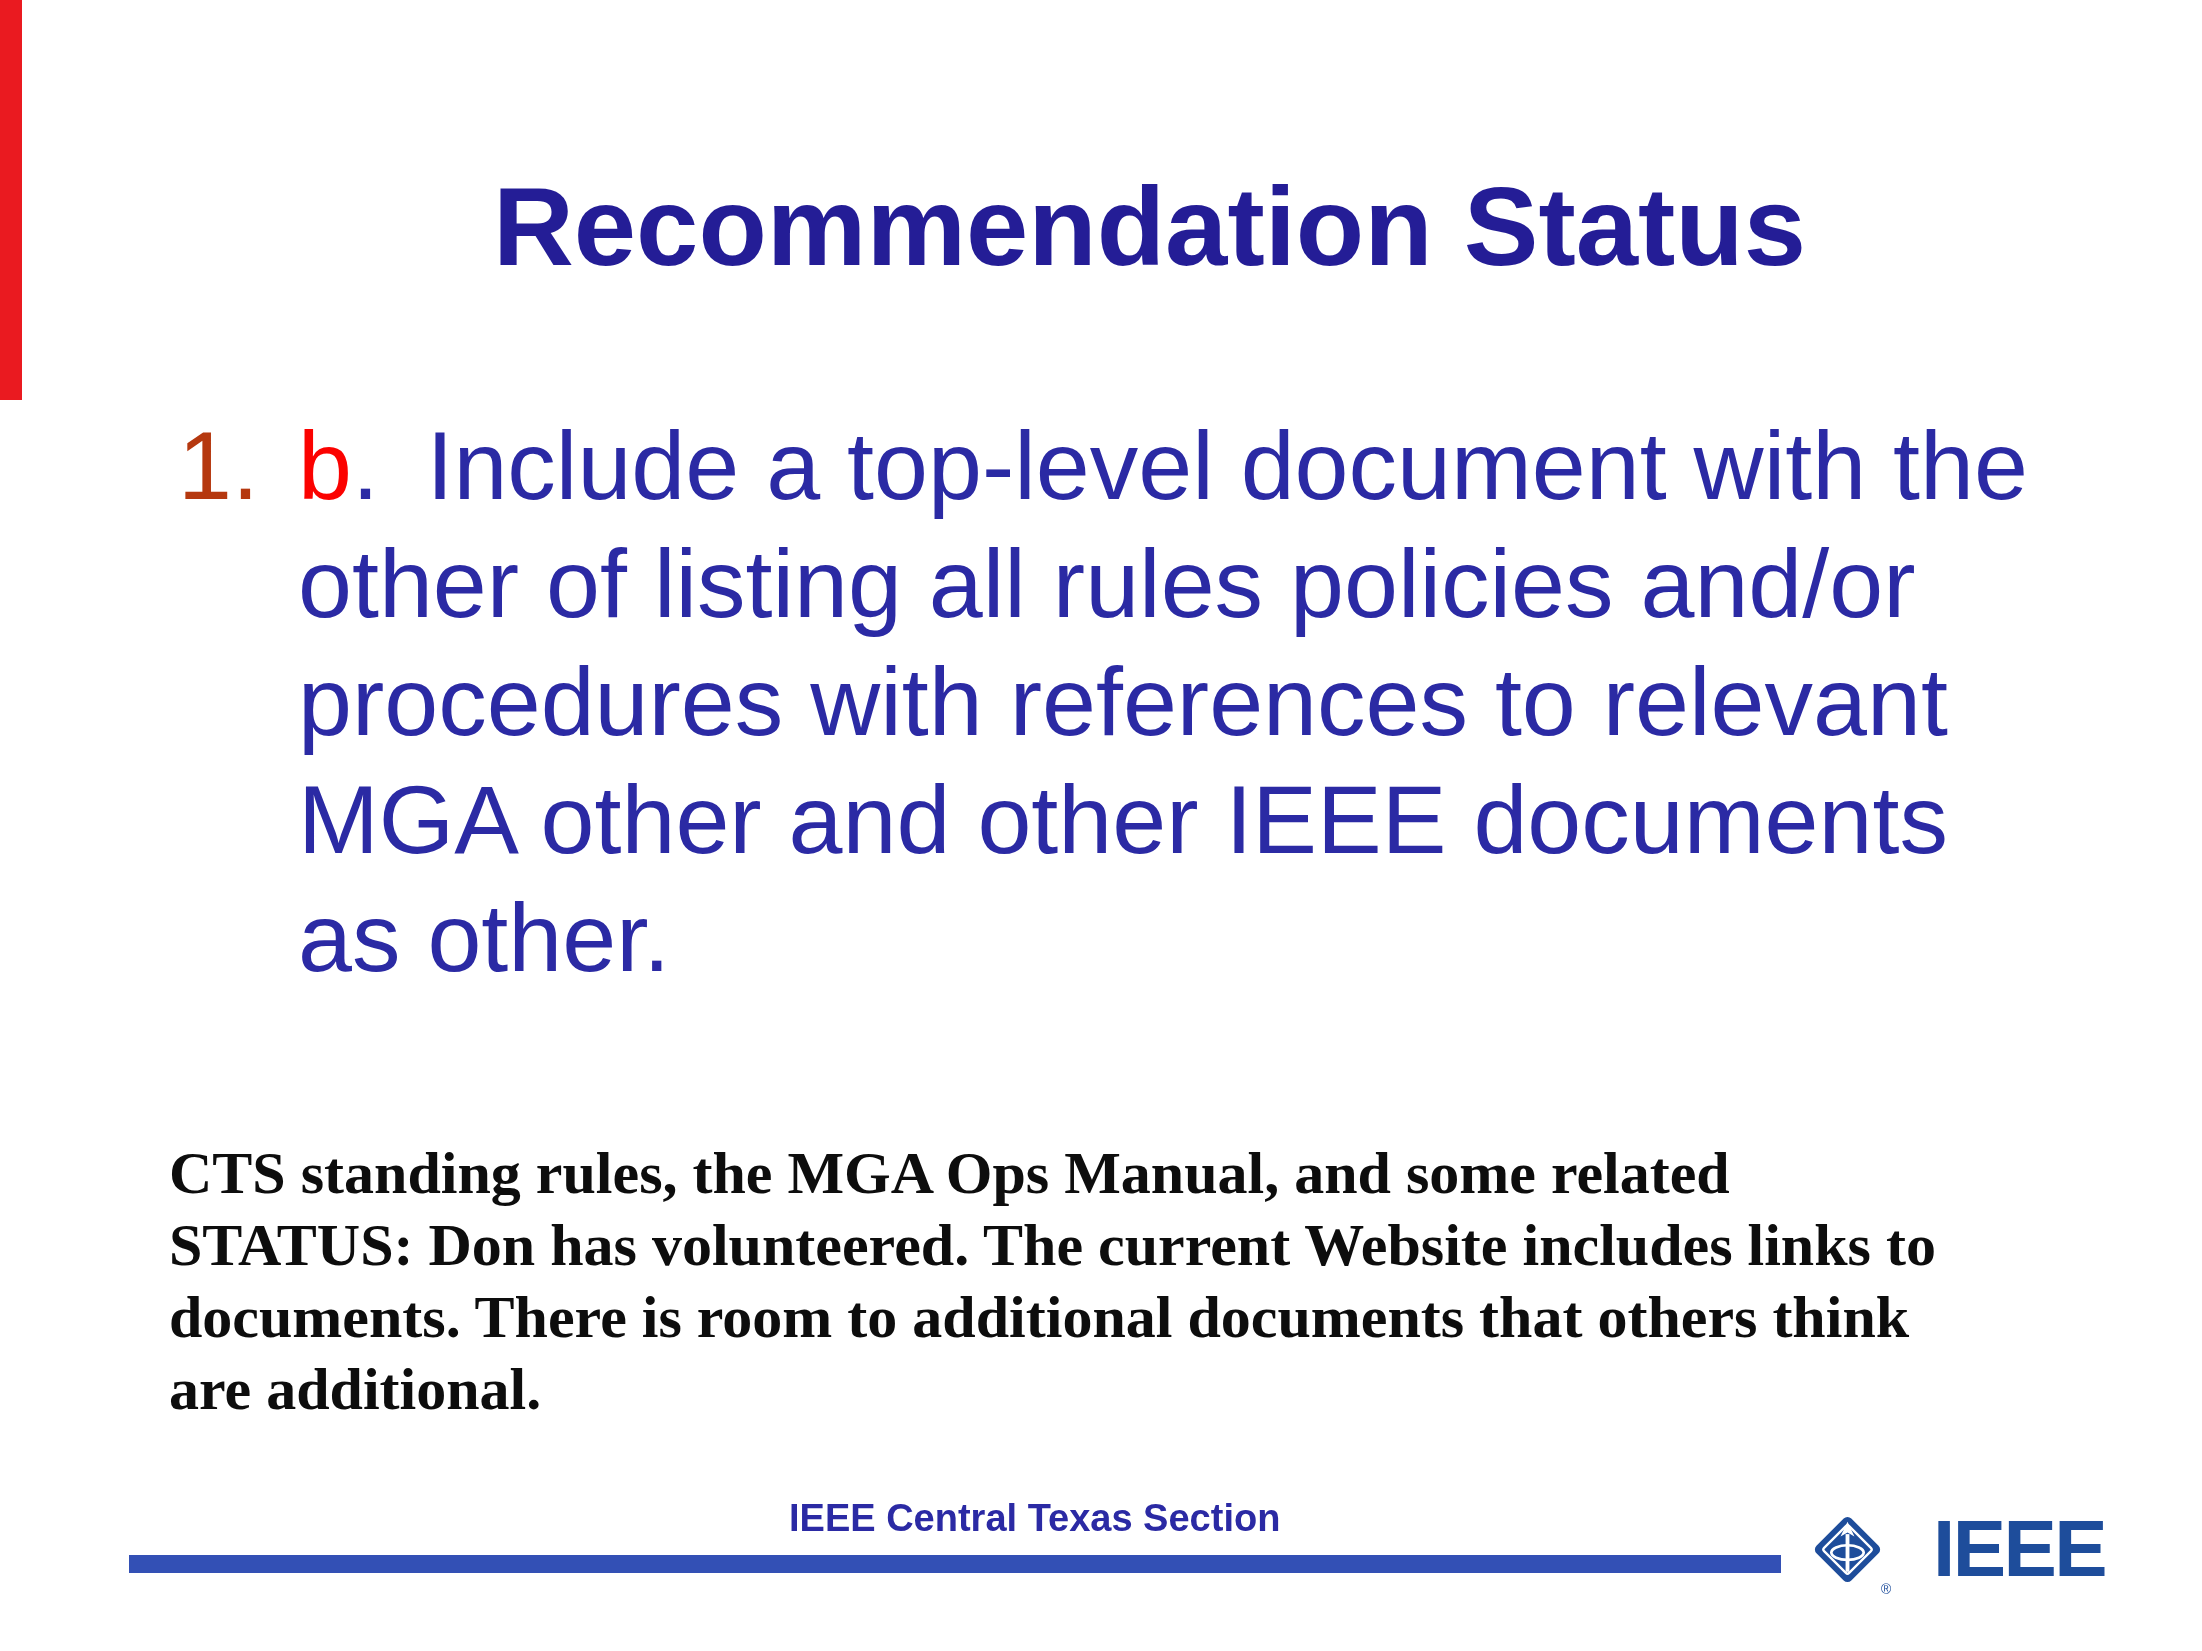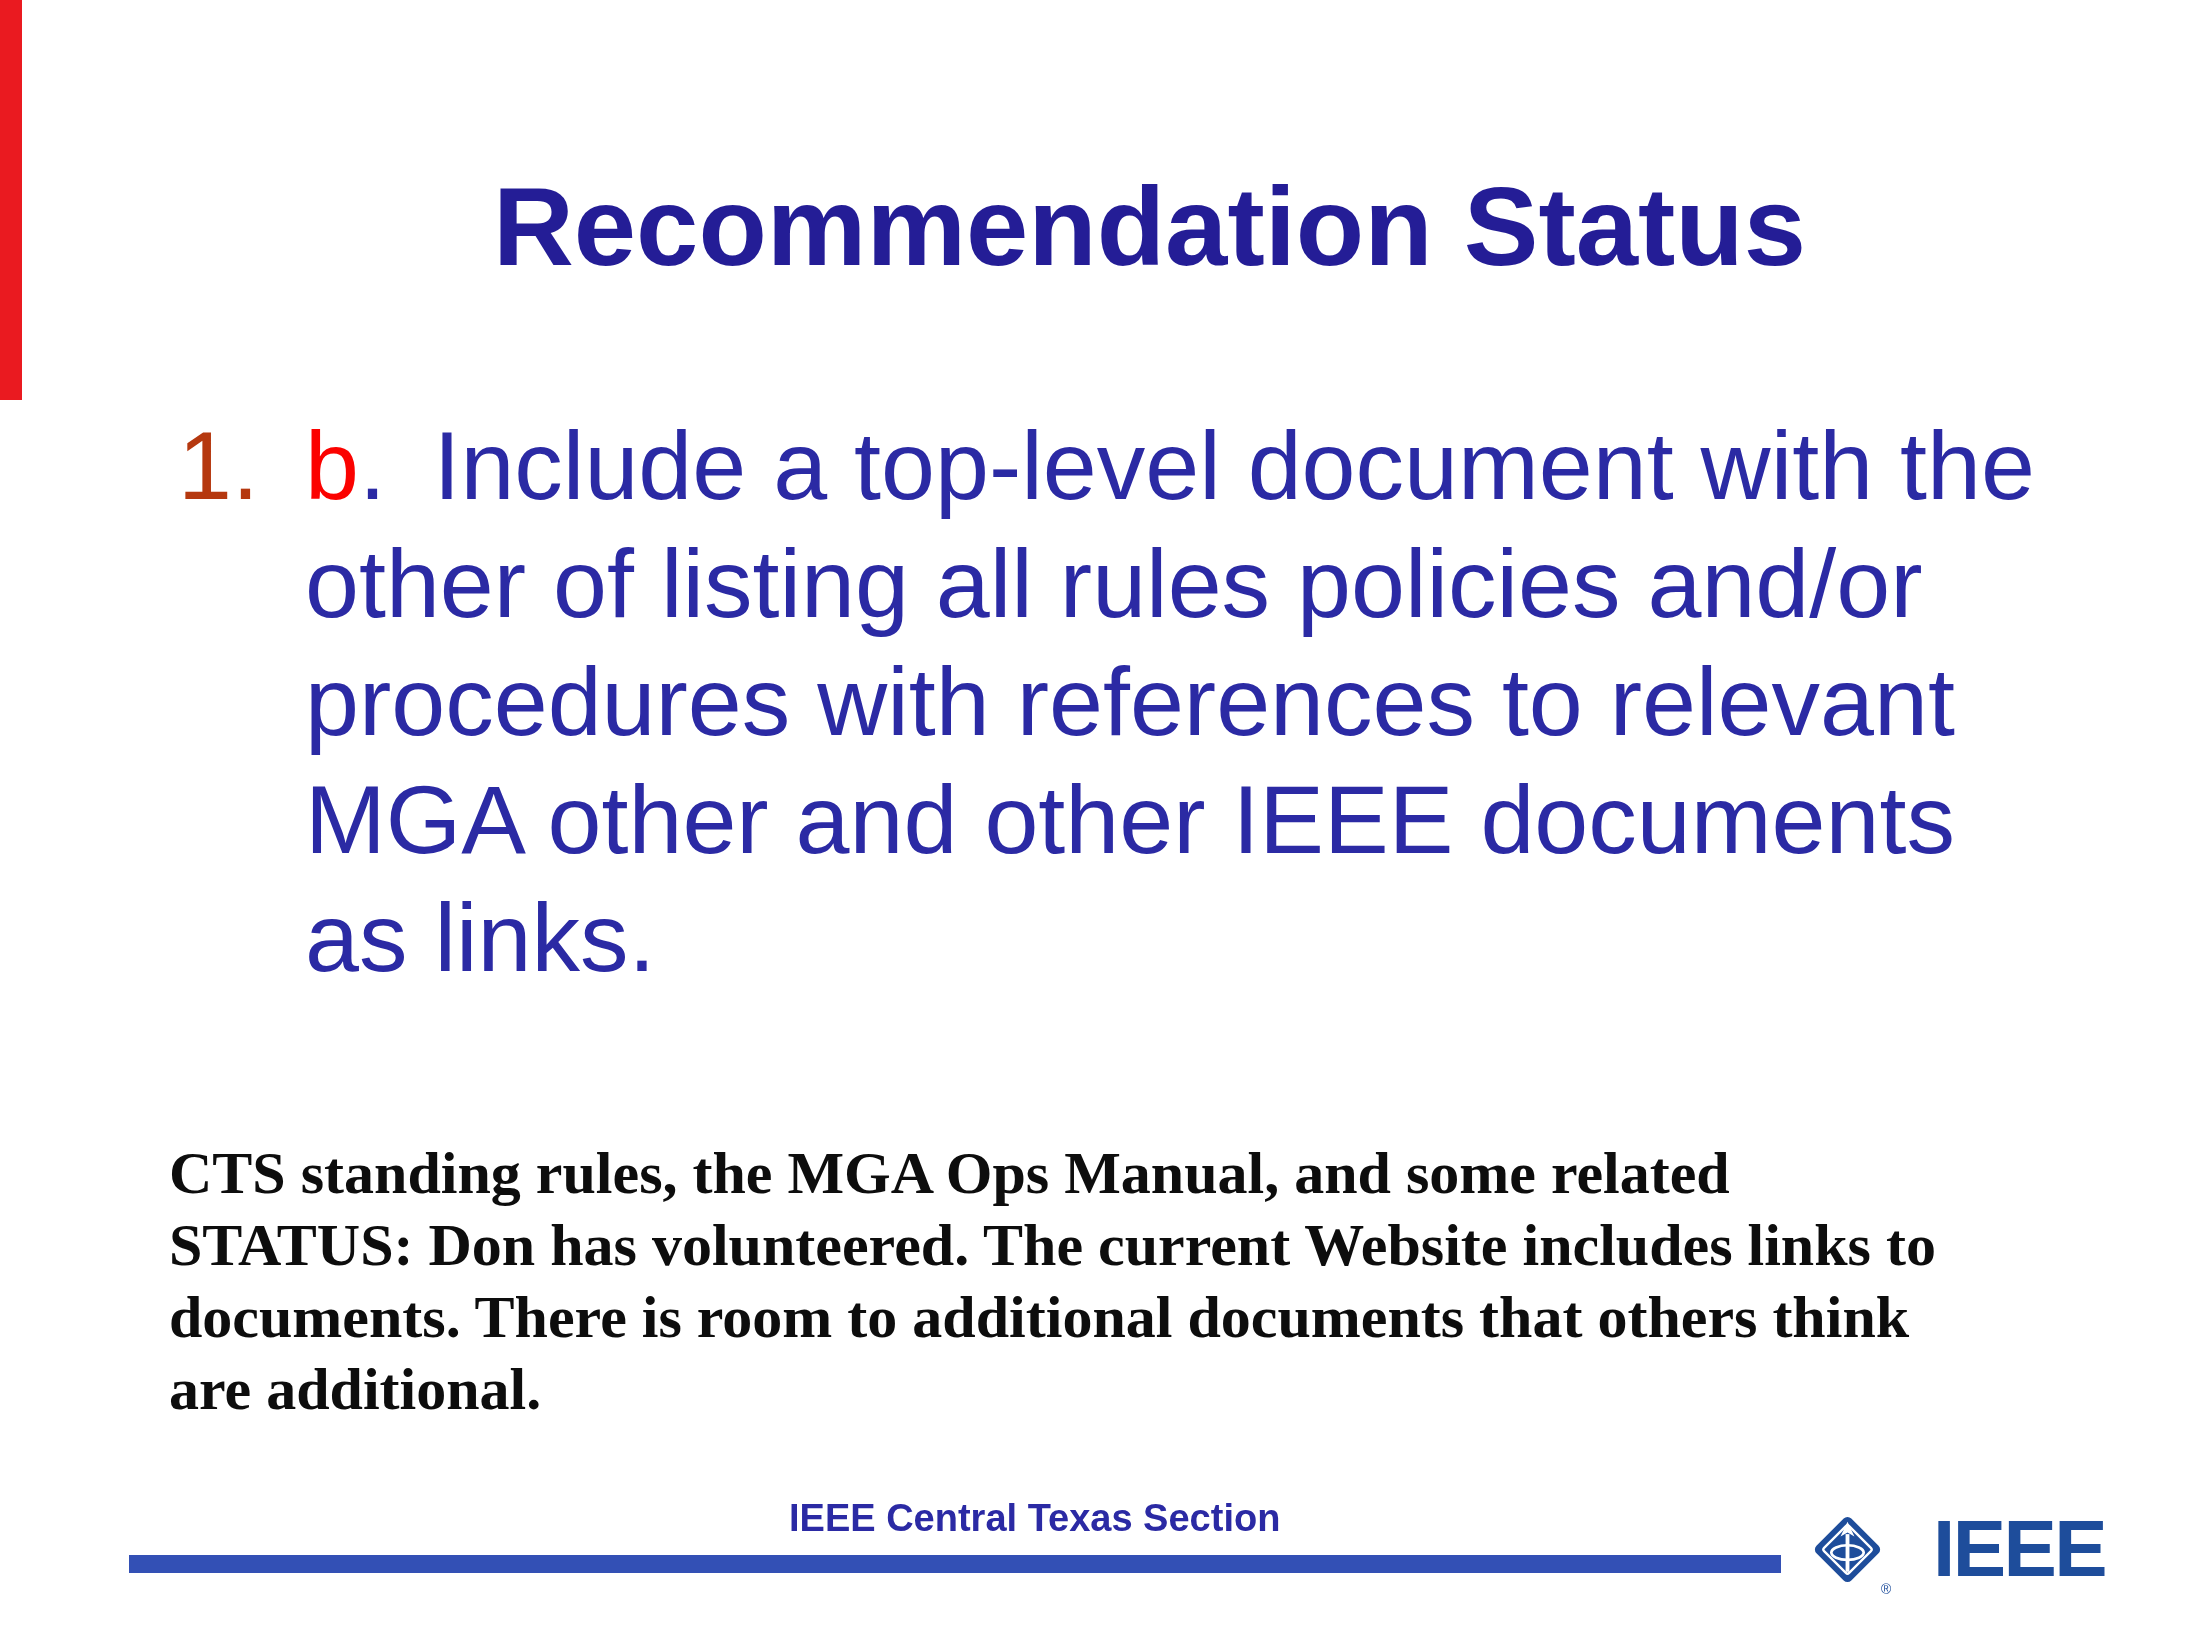--- a/index.html
+++ b/index.html
@@ -27,21 +27,21 @@
     position:absolute;left:178px;top:407px;
     font-size:97px;line-height:118px;
     color:var(--body_navy,#2b2aa4);
   }
   .bullet-number{
     position:absolute;left:0;top:0;
     color:var(--number_red,#b5380f);
     white-space:nowrap;
   }
   .bullet-content{margin-left:120px;}
-  .bullet-line{white-space:nowrap;margin-left:7px;}
+  .bullet-line{white-space:nowrap;}
   .bullet-letter{color:var(--letter_red,#fb0200);}
   .bullet-sep{padding-right:20.6px;}
   .status-block{
     position:absolute;left:169px;top:1137px;
     font-family:"Liberation Serif","DejaVu Serif",serif;
     font-weight:bold;
     font-size:60px;line-height:72px;
     color:var(--status_black,#0d0d0d);
   }
   .status-line{white-space:nowrap;}
@@ -80,21 +80,21 @@
 
   <div class="title">Recommendation Status</div>
 
   <div class="bullet-block">
     <span class="bullet-number">1.</span>
     <div class="bullet-content">
       <div class="bullet-line"><span class="bullet-letter">b</span><span class="bullet-sep">. </span><span>Include a top-level document with the</span></div>
       <div class="bullet-line">other of listing all rules policies and/or</div>
       <div class="bullet-line">procedures with references to relevant</div>
       <div class="bullet-line">MGA other and other IEEE documents</div>
-      <div class="bullet-line">as links.</div>
+      <div class="bullet-line">as other.</div>
     </div>
   </div>
 
   <div class="status-block">
     <div class="status-line">CTS standing rules, the MGA Ops Manual, and some related</div>
     <div class="status-line">STATUS: Don has volunteered. The current Website includes links to</div>
     <div class="status-line">documents. There is room to additional documents that others think</div>
     <div class="status-line">are additional.</div>
   </div>
 

